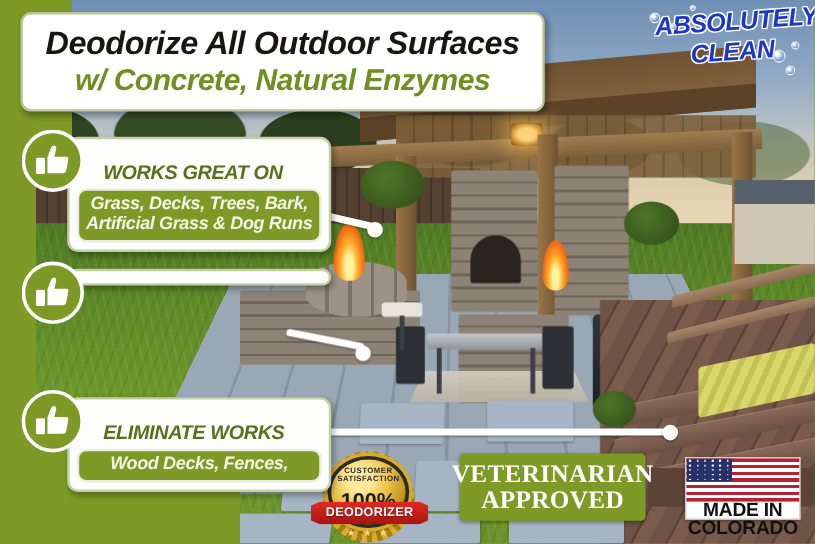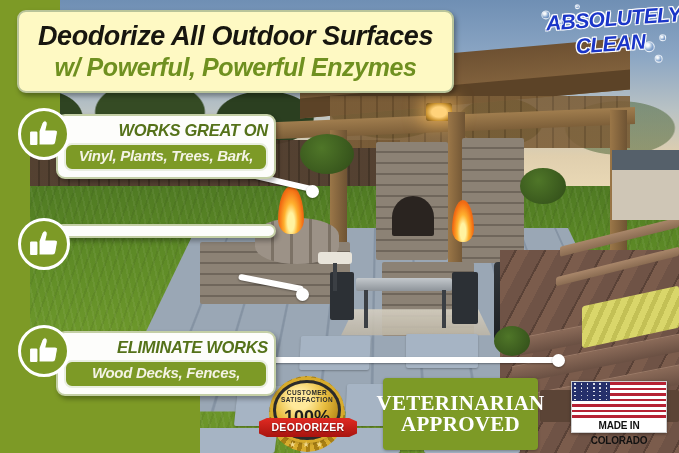--- a/index.html
+++ b/index.html
@@ -177,21 +177,21 @@
     background: #7d9a26;
   }
   .frame-top {
     position: absolute; left: 0; top: 0; width: 60px; height: 120px;
     background: #7d9a26;
   }
 
   
   .headline {
     position: absolute; left: 17px; top: 10px; width: 437px; height: 83px;
-    background: #fef9c3;
+    background: #ffffff;
     border: 2px solid #b9c49a;
     border-radius: 9px;
     box-shadow: 2px 3px 5px rgba(0,0,0,.35);
     display: flex; flex-direction: column; align-items: center; justify-content: center;
   }
   .headline-1 {
     font-size: 27px; font-weight: bold; font-style: italic;
     color: #17160f; letter-spacing: -.4px; line-height: 1.05;
     white-space: nowrap;
   }
@@ -239,22 +239,22 @@
     position: absolute; left: 38px; top: 6px; width: 220px;
     background: #fdfdfb;
     border: 2px solid #c4cfa6;
     border-radius: 9px;
     box-shadow: 2px 3px 5px rgba(0,0,0,.32);
     padding: 4px 6px 6px 6px;
     z-index: 2;
   }
   .feature-title {
     font-size: 16.5px; font-weight: bold; font-style: italic;
-    color: #55721a; text-align: right; letter-spacing: -.3px;
-    padding: 2px 0 4px 22px; line-height: 1.05; white-space: nowrap;
+    color: #55721a; text-align: left; letter-spacing: -.3px;
+    padding: 2px 0 4px 22px; line-height: 1.05; white-space: nowrap; margin-top: 14px;
   }
   .feature-body {
     background: #7d9a26;
     border: 2px solid #e9eee0;
     border-radius: 8px;
     color: #f4f3e4;
     font-size: 15px; font-weight: bold; font-style: italic;
     text-align: center; line-height: 1.12;
     padding: 3px 4px 4px 4px;
     letter-spacing: -.3px;
@@ -291,21 +291,21 @@
   .seal-ribbon {
     position: absolute; left: -4px; top: 40px; width: 98px; height: 19px;
     background: linear-gradient(to bottom, #e02a22, #a8140f);
     color: #fff; font-size: 10.5px; font-weight: bold; letter-spacing: .3px;
     text-align: center; line-height: 19px;
     clip-path: polygon(0 18%, 8% 0, 92% 0, 100% 18%, 100% 82%, 92% 100%, 8% 100%, 0 82%);
     text-shadow: 0 1px 1px rgba(0,0,0,.4);
   }
 
   .vet {
-    position: absolute; left: 383px; top: 378px; width: 155px; height: 72px;
+    position: absolute; left: 383px; top: 378px; width: 155px; height: 56px;
     background: #7d9a26; border-radius: 4px;
     display: flex; flex-direction: column; align-items: center; justify-content: center;
     box-shadow: 0 1px 3px rgba(0,0,0,.3);
   }
   .vet-l1, .vet-l2 {
     font-family: "Liberation Serif", serif; color: #ffffff; font-weight: bold;
     line-height: 1.02; letter-spacing: .3px;
   }
   .vet-l1 { font-size: 21px; }
   .vet-l2 { font-size: 21px; }
@@ -319,21 +319,21 @@
           background: repeating-linear-gradient(to bottom,
             #b62234 0 2.77px, #ffffff 2.77px 5.54px); }
   .canton {
     position: absolute; left: 0; top: 0; width: 40%; height: 53.8%;
     background: #26306b;
     display: grid; grid-template-columns: repeat(6, 1fr);
     grid-template-rows: repeat(5, 1fr); align-items: center; justify-items: center;
   }
   .canton i { display: block; width: 1.6px; height: 1.6px; background: #fff; border-radius: 50%; }
   .colorado-label {
-    text-align: center; font-size: 10px; font-weight: bold; color: #111;
+    text-align: center; font-size: 16px; font-weight: bold; color: #111;
     line-height: 15px; letter-spacing: -.2px;
   }
 </style>
 </head>
 <body>
 
 <div class="ad">
 
   <div class="photo">
     <div class="sky"></div>
@@ -407,21 +407,21 @@
   <div class="pointer-dot" style="left:306px;top:185px;"></div>
 
   <div class="pointer" style="left:238px;top:280px;width:66px;transform:rotate(11deg);"></div>
   <div class="pointer-dot" style="left:296px;top:288px;"></div>
 
   <div class="pointer" style="left:240px;top:357px;width:318px;"></div>
   <div class="pointer-dot" style="left:552px;top:354px;"></div>
 
   <div class="headline">
     <div class="headline-1">Deodorize All Outdoor Surfaces</div>
-    <div class="headline-2">w/ Powerful, Powerful Enzymes</div>
+    <div class="headline-2">w/ Concrete, Natural Enzymes</div>
   </div>
 
   <div class="brand">
     <div class="brand-l1">ABSOLUTELY</div>
     <div class="brand-l2">CLEAN</div>
     <span class="bubble" style="left:-4px;top:-2px;width:9px;height:9px;"></span>
     <span class="bubble" style="left:12px;top:8px;width:6px;height:6px;"></span>
     <span class="bubble" style="left:96px;top:36px;width:11px;height:11px;"></span>
     <span class="bubble" style="left:112px;top:30px;width:7px;height:7px;"></span>
     <span class="bubble" style="left:106px;top:50px;width:8px;height:8px;"></span>
@@ -431,21 +431,22 @@
   <div class="feature f1">
     <div class="thumb-badge">
       <svg class="thumb-glyph" viewBox="0 0 32 30">
         <path d="M11 12 L14 4 Q15.5 1 18 2 Q20 3 19.2 6 L18 11 L27 11 Q30 11 29.4 14 L27.8 23 Q27.3 26 24 26 L11 26 Z" fill="#ffffff" stroke="#7d9a26" stroke-width="1.1"></path>
         <rect x="1.5" y="12" width="8.5" height="14.5" rx="1.6" fill="#ffffff" stroke="#7d9a26" stroke-width="1.1"></rect>
       </svg>
     </div>
     <div class="feature-card">
       <div class="feature-title">WORKS GREAT ON</div>
       <div class="feature-body">
-        <div>Vinyl, Plants, Trees, Bark,</div>
+        <div>Grass, Decks, Trees, Bark,</div>
+        <div>Artificial Grass &amp; Dog Runs</div>
       </div>
     </div>
   </div>
 
   <div class="feature f2">
     <div class="thumb-badge">
       <svg class="thumb-glyph" viewBox="0 0 32 30">
         <path d="M11 12 L14 4 Q15.5 1 18 2 Q20 3 19.2 6 L18 11 L27 11 Q30 11 29.4 14 L27.8 23 Q27.3 26 24 26 L11 26 Z" fill="#ffffff" stroke="#7d9a26" stroke-width="1.1"></path>
         <rect x="1.5" y="12" width="8.5" height="14.5" rx="1.6" fill="#ffffff" stroke="#7d9a26" stroke-width="1.1"></rect>
       </svg>

